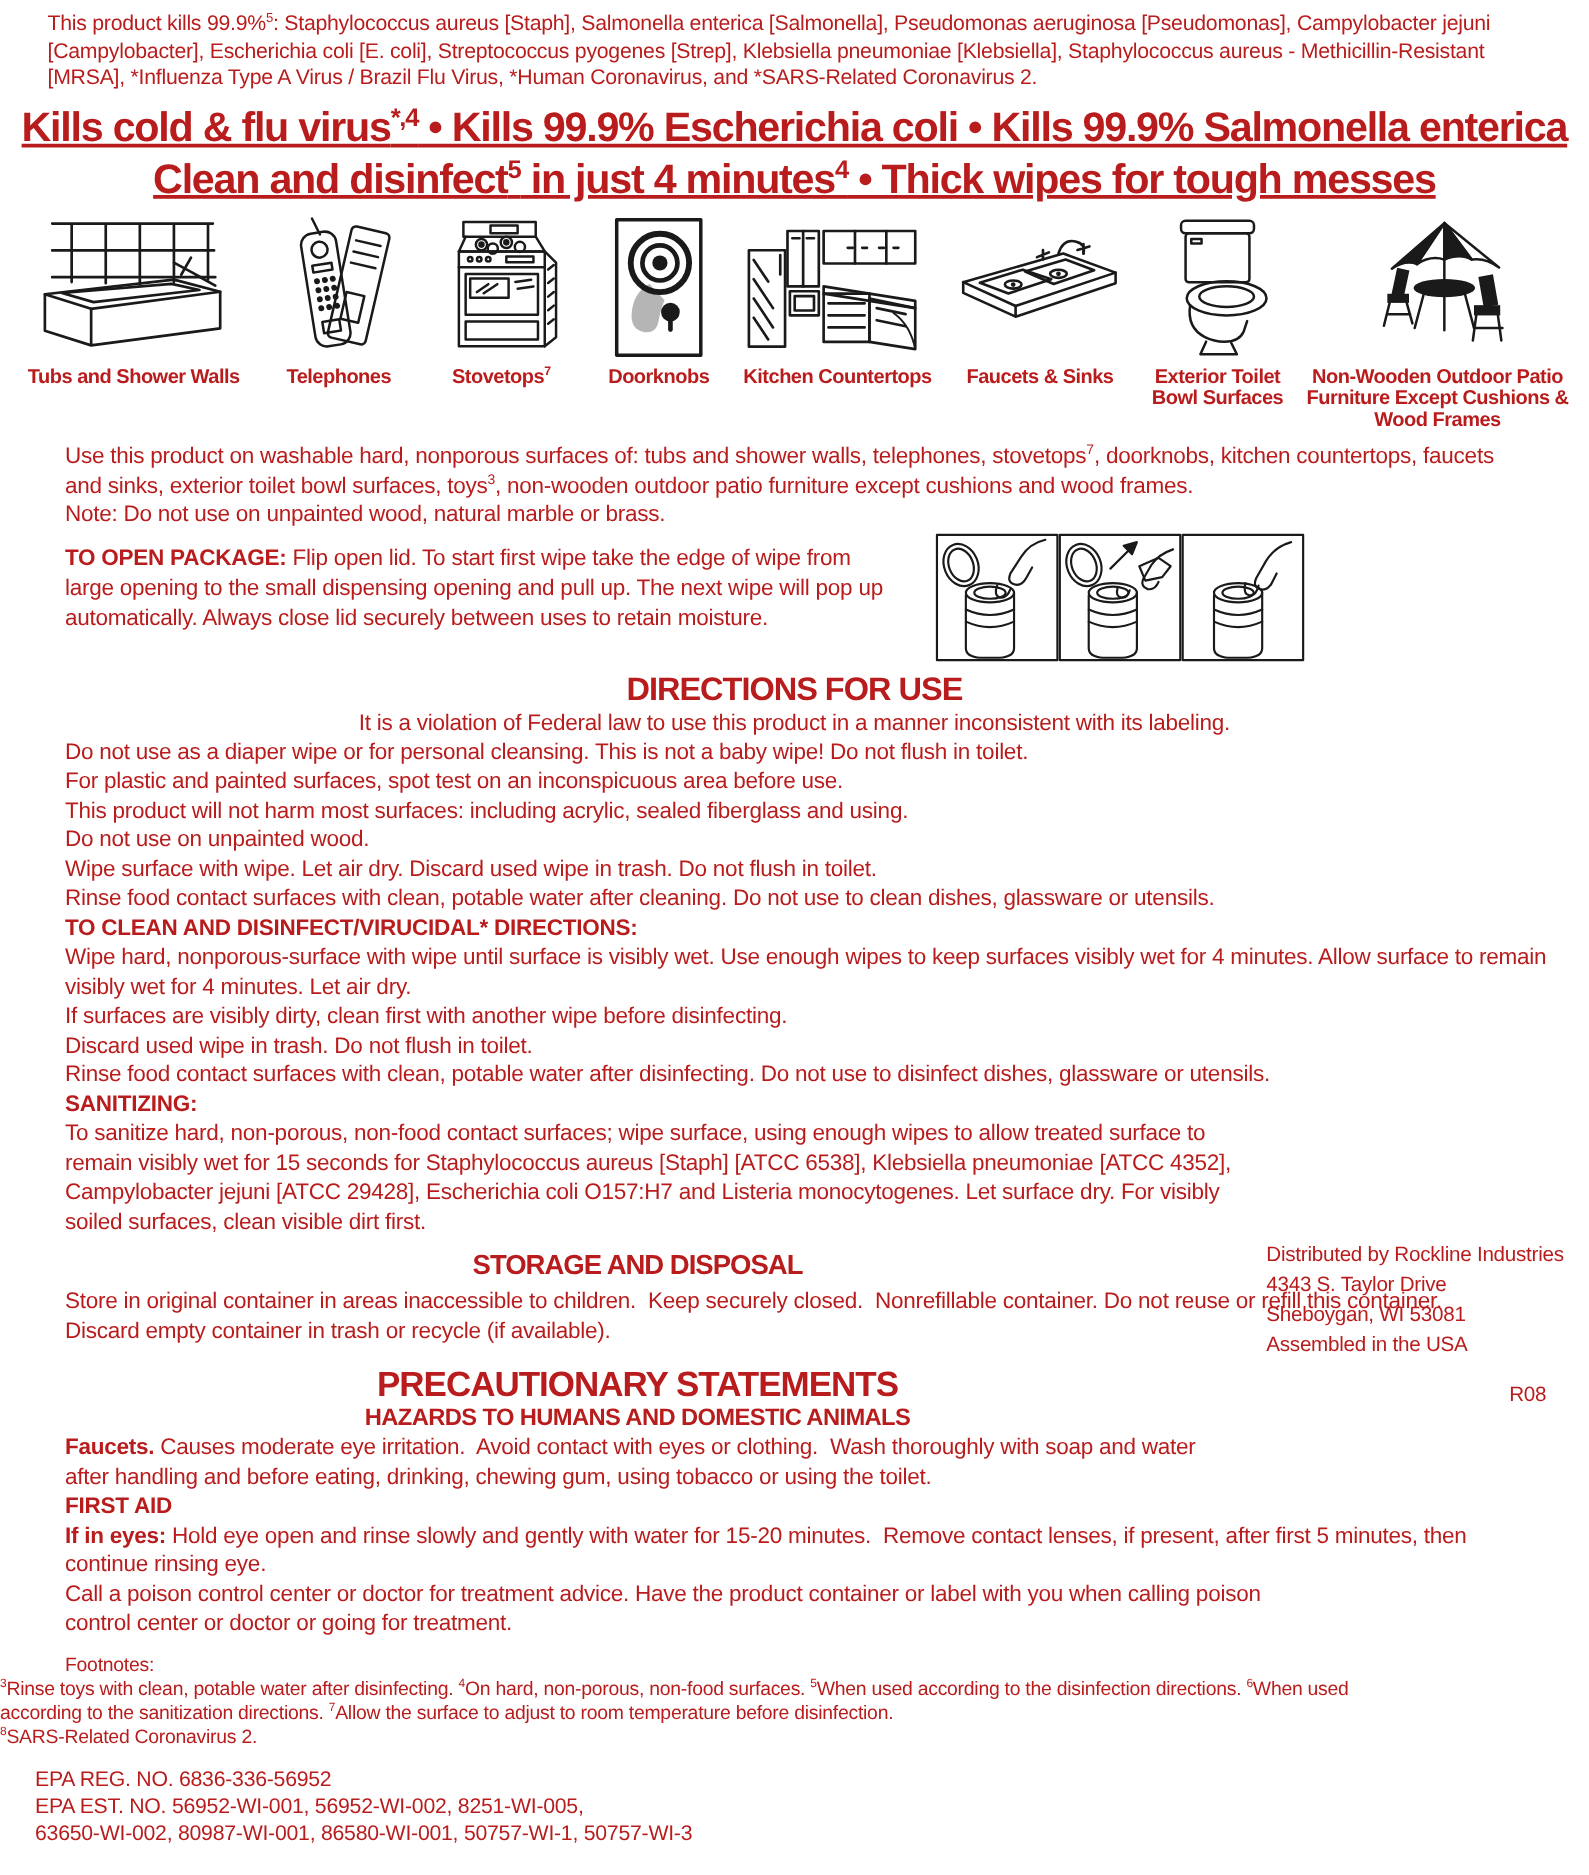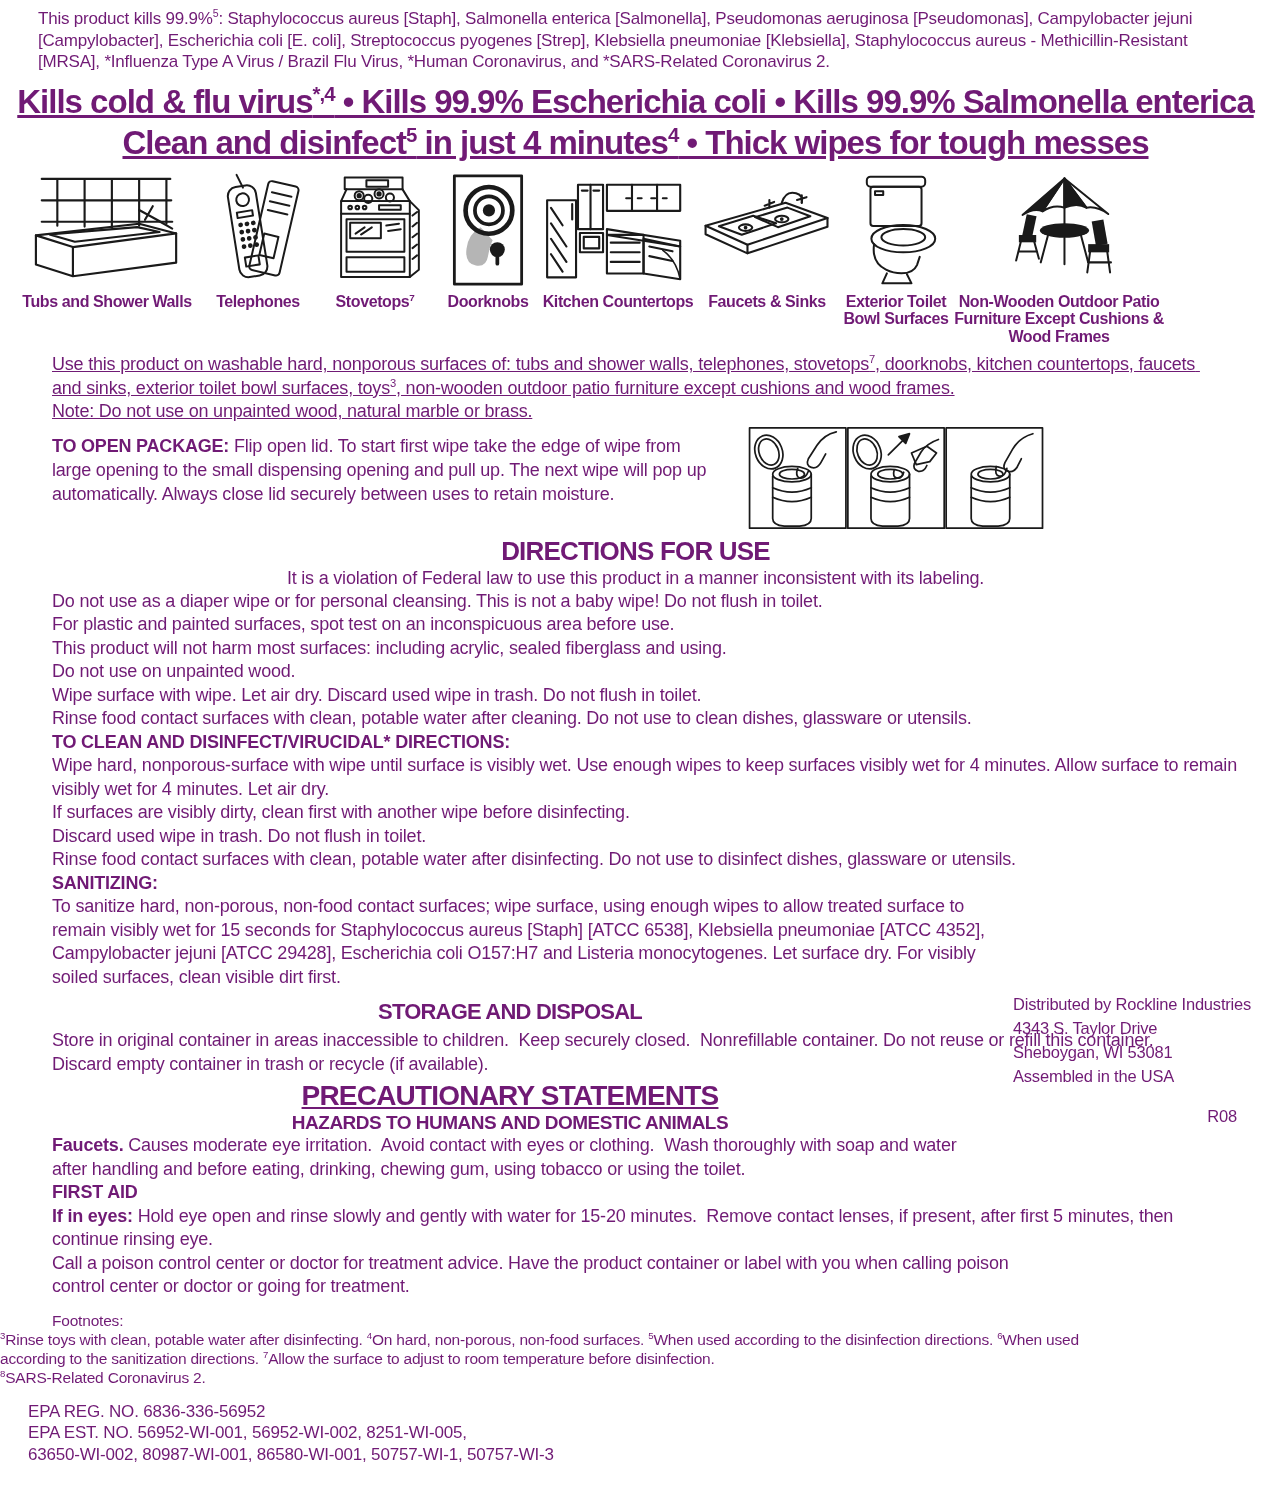--- a/index.html
+++ b/index.html
@@ -1,51 +1,51 @@
 <!DOCTYPE html>
 <html><head>
 <meta charset="utf-8">
 <style>
   html,body{margin:0;padding:0;background:#fff;}
   .page{position:relative;width:1271px;height:1500px;overflow:hidden;background:#fff;
-        color:#701a75;font-family:"Liberation Sans","DejaVu Sans",sans-serif;
+        color:#b91c1c;font-family:"Liberation Sans","DejaVu Sans",sans-serif;
         font-stretch:condensed;letter-spacing:-0.2px;}
   sup{font-size:0.62em;line-height:0;}
   .b{font-weight:700;}
   .pre{white-space:pre-wrap;}
   p{margin:0;}
 
   .notice{padding:8px 30px 0 38px;font-size:17px;line-height:21.5px;}
   .headline{margin-top:8px;text-align:center;font-size:33px;font-weight:700;
             line-height:41px;letter-spacing:-1px;text-decoration:underline;}
 
-  .icons-row{display:flex;justify-content:flex-start;align-items:flex-start;
+  .icons-row{display:flex;justify-content:space-between;align-items:flex-start;
              padding:10px 14px 0 14px;}
   .icon-col{display:flex;flex-direction:column;align-items:center;}
   .icon-box{height:114px;display:flex;align-items:flex-end;justify-content:center;}
   .icon-label{margin-top:6px;text-align:center;font-weight:700;font-size:16px;
               line-height:17.5px;letter-spacing:-0.4px;}
   svg{display:block;}
   .lineart{stroke:#1a1a1a;fill:none;stroke-width:2.2;stroke-linecap:round;stroke-linejoin:round;}
 
-  .body-par{margin:8px 0 0 52px;font-size:18px;line-height:23.5px;text-decoration:underline;}
+  .body-par{margin:8px 0 0 52px;font-size:18px;line-height:23.5px;}
   .mw-usage{max-width:1160px;}
   .open-flex{display:flex;gap:27px;margin:10px 0 0 52px;align-items:flex-start;}
   .open-text{width:665px;font-size:18px;line-height:24px;}
   .open-illus{width:306px;height:106px;margin-top:-8px;flex:none;}
 
   .h-dir{margin-top:4px;text-align:center;font-size:26px;font-weight:700;letter-spacing:-0.8px;line-height:30px;}
   .violation{text-align:center;font-size:18px;line-height:24px;}
   .dir-line{margin-left:52px;font-size:18px;line-height:23.5px;}
   .mw-wide{max-width:1185px;}
   .mw-sanit{max-width:948px;}
 
   .center-col{width:1020px;text-align:center;}
   .h-storage{margin-top:6px;font-size:22px;font-weight:700;letter-spacing:-0.8px;line-height:34px;}
-  .h-prec{margin-top:4px;font-size:28px;font-weight:700;letter-spacing:-0.8px;line-height:32px;text-decoration:underline;}
+  .h-prec{margin-top:16px;font-size:28px;font-weight:700;letter-spacing:-0.8px;line-height:32px;}
   .h-haz{font-size:19px;font-weight:700;letter-spacing:-0.5px;line-height:22px;}
   .mw-storage{max-width:1125px;}
   .mw-caution{max-width:940px;}
   .mw-eyes{max-width:1125px;}
   .mw-call{max-width:980px;}
 
   .dist-block{position:absolute;left:1013px;top:992px;width:252px;font-size:16.5px;line-height:24px;}
   .dist-code{margin-top:16px;text-align:right;padding-right:28px;}
 
   .foot-label{margin:12px 0 0 52px;font-size:15.5px;line-height:19px;}

